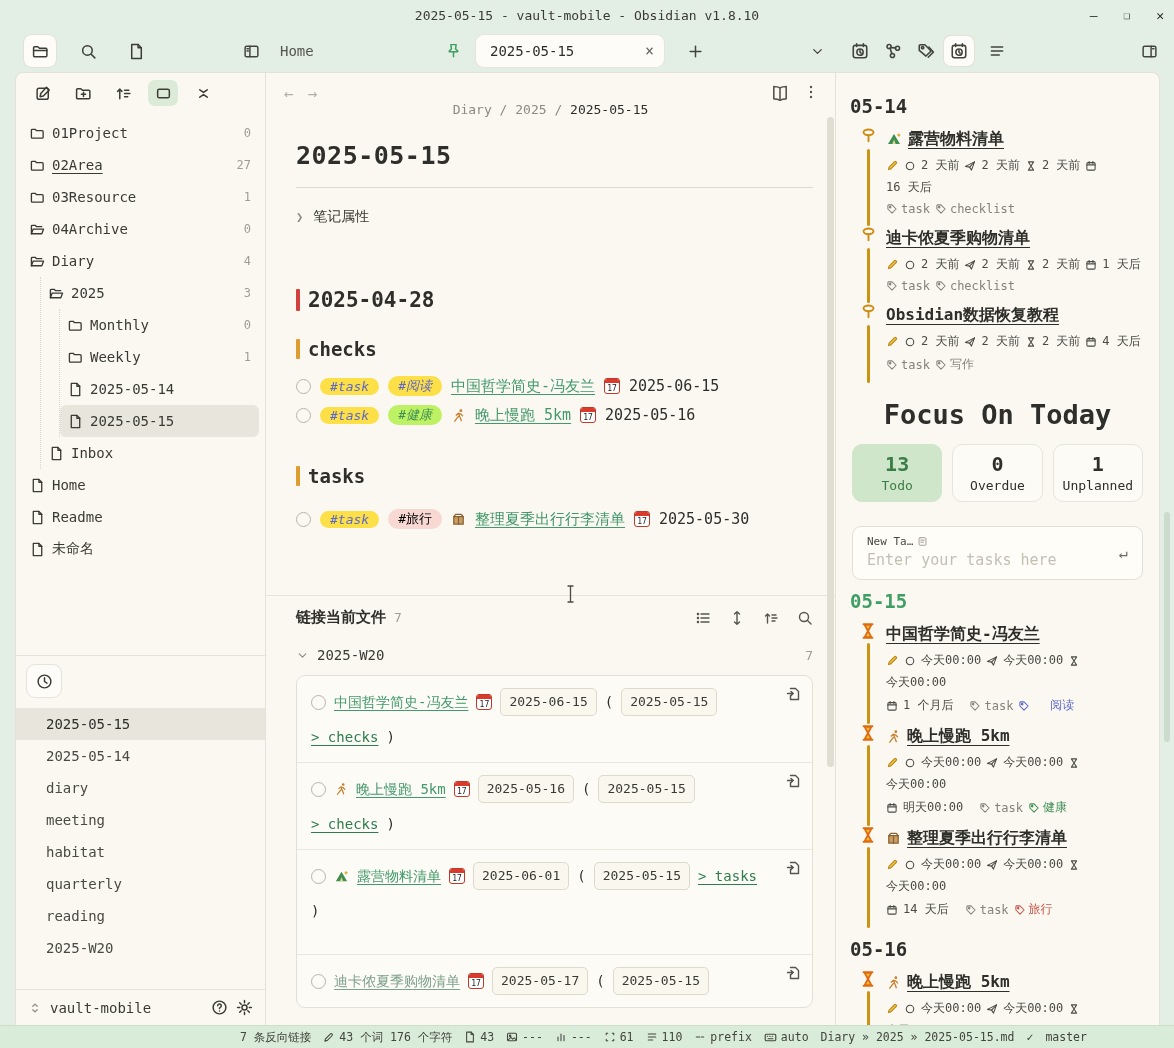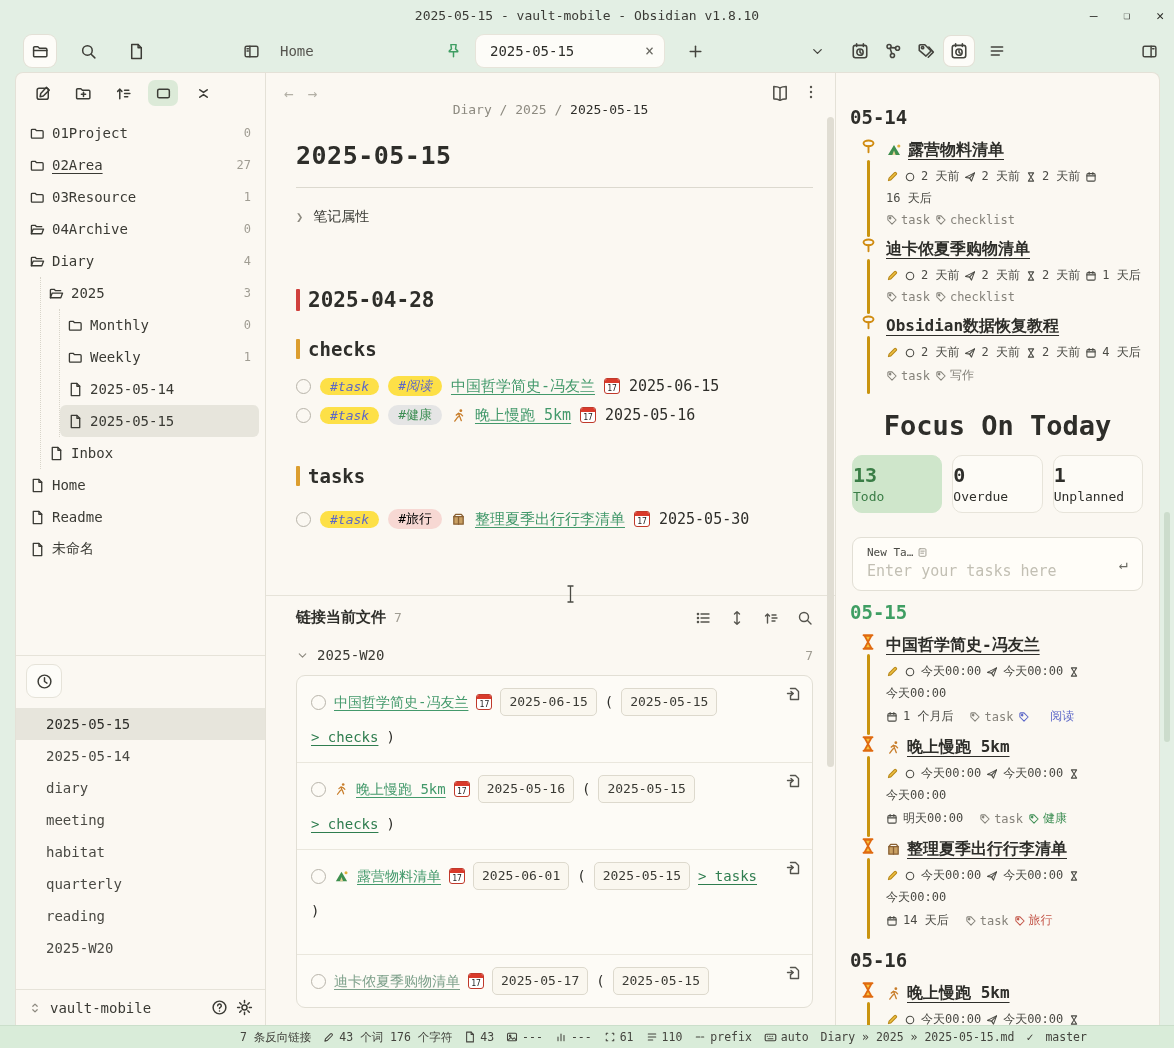--- a/index.html
+++ b/index.html
@@ -68,21 +68,21 @@
   .props { margin-top:20px; display:flex; align-items:center; gap:10px; font-size:14px; color:#3a3a34; }
   .props .chev { color:#8d8a80; font-size:12px; }
   .h2 { margin-top:62px; font-size:21px; font-weight:bold; display:flex; align-items:center; }
   .h2:before { content:""; width:4px; height:22px; background:#d0413d; margin-right:8px; border-radius:1px; }
   .h3 { margin-top:26px; font-size:19px; font-weight:bold; display:flex; align-items:center; }
   .h3:before { content:""; width:4px; height:20px; background:#dc9e2f; margin-right:8px; border-radius:1px; }
   .taskline { display:flex; align-items:center; gap:9px; margin-top:16px; font-size:15px; flex-wrap:wrap; }
   .cb { width:15px; height:15px; border:1.5px solid #b8b4aa; border-radius:50%; flex:none; }
   .pill { font-size:13px; padding:1px 10px; border-radius:11px; }
   .pill.blue { background:#fde047; color:#5c67c8;font-style:italic; }
-  .pill.green { background:#e5e5e5; color:#3f8f55; }
+  .pill.green { background:#bef264; color:#3f8f55;font-style:italic; }
   .pill.red { background:#f7d8d3; color:#000000; }
   .glink { color:#43996b; text-decoration:underline; text-underline-offset:3px; }
   .caldate { width:16px; height:16px; border:1px solid #c0392b; border-radius:3px; overflow:hidden; flex:none; display:block; background:#fff; }
   .caldate i { display:block; font-style:normal; font-size:8px; text-align:center; line-height:11px; color:#222; }
   .caldate:before { content:""; display:block; height:4px; background:#d93a2b; }
   .cursor { position:absolute; left:300px; top:512px; }
   .bl-sec { margin-top:66px; border-top:1px solid #e6e3d9; padding:12px 22px 0 30px; }
   .bl-head { display:flex; align-items:center; gap:8px; }
   .bl-title { font-size:15px; font-weight:bold; }
   .bl-count { color:#a09d93; font-size:13px; }
@@ -92,35 +92,35 @@
   .bl-box { margin-top:12px; border:1px solid #e2dfd5; border-radius:9px; background:#fdfbf6; }
   .bl-item { padding:12px 14px; position:relative; border-top:1px solid #eae7dd; }
   .bl-item:first-child { border-top:none; }
   .bl-line { display:flex; align-items:center; gap:8px; flex-wrap:wrap; font-size:14px; line-height:26px; padding-right:28px; }
   .datebox { border:1px solid #ddd9cd; background:#faf7ef; border-radius:5px; padding:0 8px; font-size:13px; color:#3a3a34; }
   .fimport { position:absolute; right:10px; top:10px; color:#55544e; }
   .mute-green { color:#7da08a; }
   .vscroll { position:absolute; right:1px; top:44px; width:7px; height:650px; background:#e0ddd3; border-radius:4px; }
 
   
-  .agenda { padding:23px 14px 0 14px; height:100%; overflow:hidden; }
+  .agenda { padding:12px 14px 0 14px; height:100%; overflow:hidden; }
   .day-h { font-size:19px; font-weight:bold; margin:10px 0 10px 0; }
   .day-h.green { color:#3f9e63; }
   .titem { display:flex; }
   .tmark { width:36px; flex:none; display:flex; flex-direction:column; align-items:center; color:#d08c12; }
   .tline { width:3px; background:#c9940f; flex:1; margin-top:3px; border-radius:2px; min-height:8px; }
   .tbody { flex:1; padding-bottom:10px; min-width:0; }
   .tlink { font-size:16px; font-weight:bold; color:#2e2e2a; text-decoration:underline; text-underline-offset:4px; line-height:24px; }
   .meta { display:flex; align-items:center; gap:5px; flex-wrap:wrap; margin-top:6px; font-size:12px; color:#4a4a44; row-gap:5px; }
   .meta .gap { width:6px; }
   .chip { display:inline-flex; align-items:center; gap:3px; color:#85827a; }
   .chip.blue { color:#5c67c8;gap:20px; } .chip.green { color:#3f8f55; } .chip.redch { color:#c4574a; }
   .focus-title { text-align:center; font-size:27px; font-weight:bold; margin:16px 0 4px 0; }
   .stats { display:flex; gap:10px; margin:14px 2px 0 2px; }
-  .stat { flex:1; border-radius:10px; text-align:left; padding:7px 0 8px 0; background:#fdfbf6; border:1px solid #e7e4da; }
+  .stat { flex:1; border-radius:10px; text-align:center; padding:7px 0 8px 0; background:#fdfbf6; border:1px solid #e7e4da; }
   .stat .v { font-size:20px; font-weight:bold; }
   .stat .l { font-size:13px; margin-top:2px; }
   .stat.green { background:#cfe6cb; border-color:#cfe6cb; color:#3a7d46; }
   .newtask { margin:24px 2px 4px 2px; border:1px solid #e2dfd5; background:#fffdf8; border-radius:9px; padding:8px 14px 10px 14px; position:relative; }
   .nt-label { font-size:11px; color:#4a4a44; display:flex; align-items:center; gap:4px; }
   .nt-input { border:none; outline:none; background:transparent; font-family:inherit; font-size:15px; color:#6b6a63; width:85%; margin-top:3px; }
   .nt-input::placeholder { color:#c2bfb3; }
   .nt-enter { position:absolute; right:14px; top:50%; transform:translateY(-50%); color:#6b6a63; font-size:15px; }
 
   

